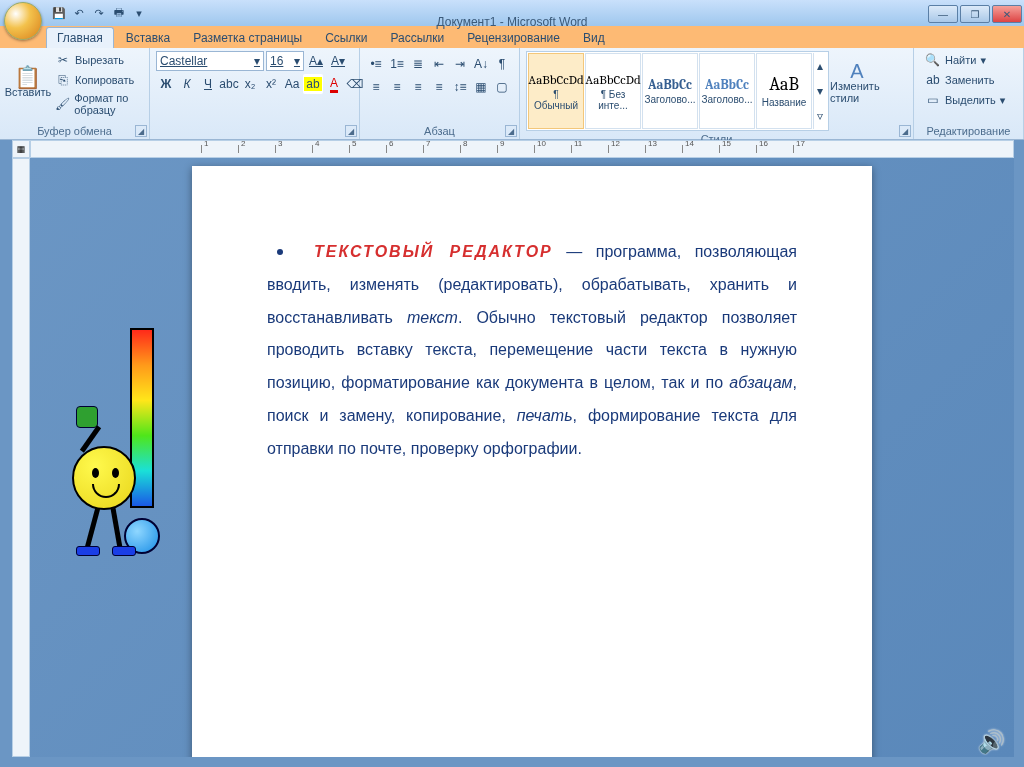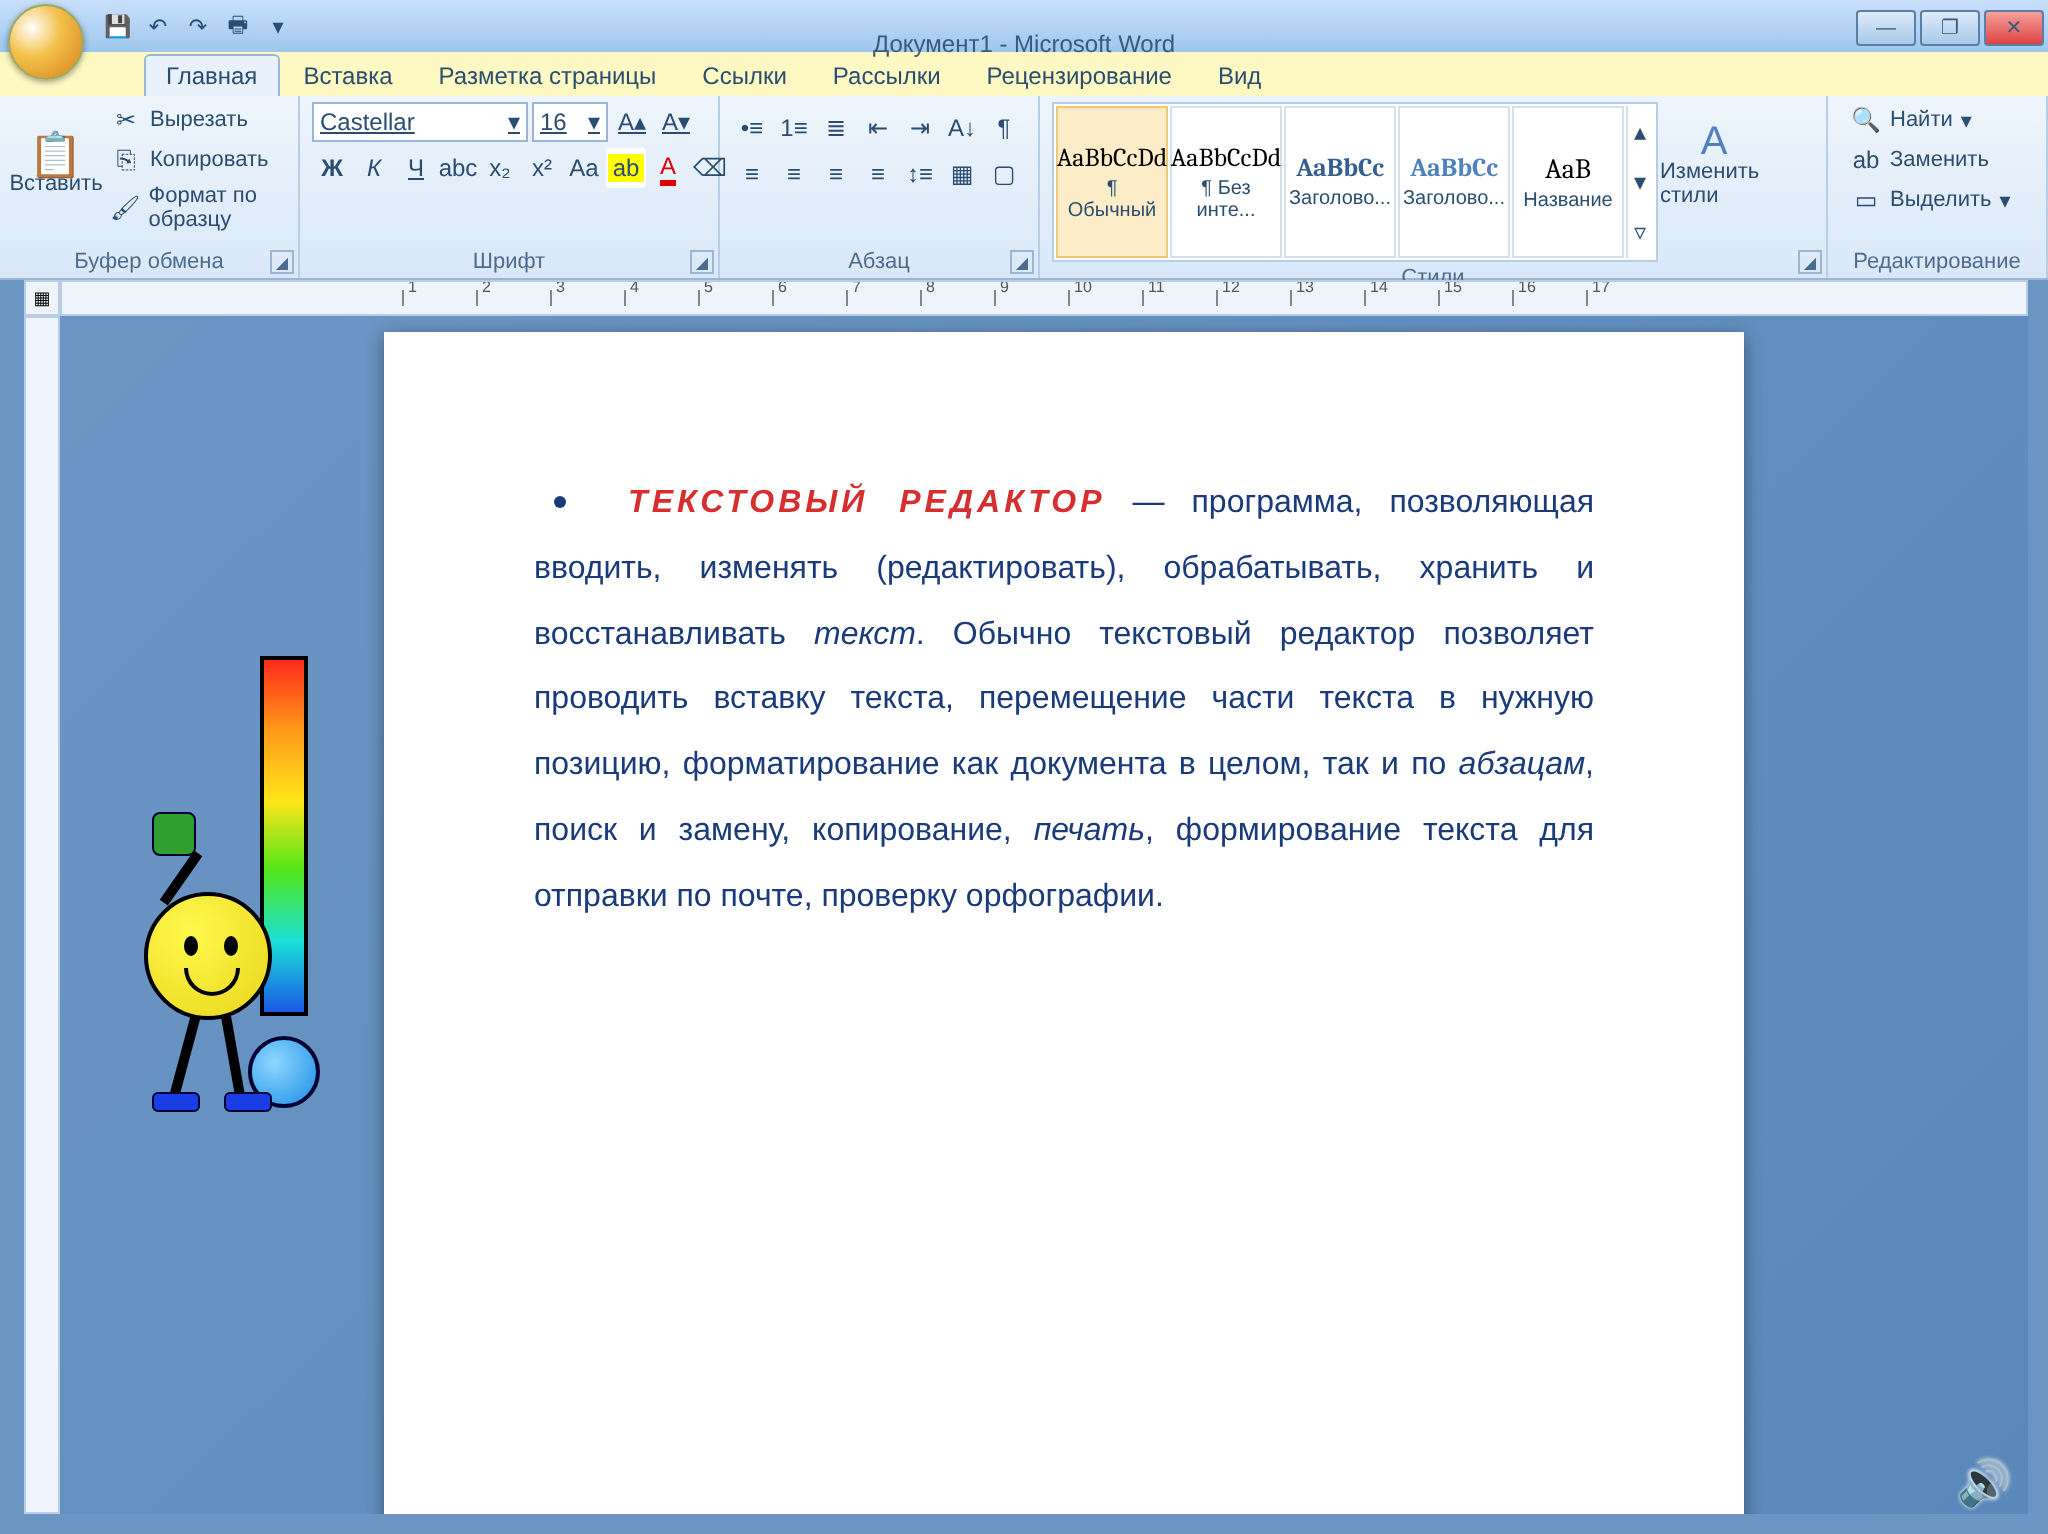--- a/index.html
+++ b/index.html
@@ -9,21 +9,21 @@
   .titlebar { height:26px; background:linear-gradient(to bottom,#c9e0fb,#9ec7ee); display:flex; align-items:center; position:relative; font-size:12px; color:#3b5a7a; }
   .office-orb { width:38px; height:38px; border-radius:50%; background:radial-gradient(circle at 30% 30%,#fff,#f3c24c 40%,#d87e1a); border:1px solid #9a6; position:absolute; left:4px; top:2px; z-index:10; box-shadow:0 1px 3px rgba(0,0,0,.4);}
   .qat { margin-left:50px; display:flex; gap:2px; align-items:center;}
   .qat .qbtn { width:18px; height:18px; display:flex; align-items:center; justify-content:center; font-size:11px; color:#2b4d70; border-radius:2px;}
   .title-text { position:absolute; left:0; right:0; text-align:center; pointer-events:none;margin-top:18px;}
   .win-controls { margin-left:auto; display:flex;}
   .win-btn { width:30px; height:18px; margin:2px 2px 0 0; border:1px solid #5a7fa6; background:linear-gradient(#dceaf9,#a9c8e8); display:flex; align-items:center; justify-content:center; font-size:10px; border-radius:2px;}
   .win-btn.close { background:linear-gradient(#f5a099,#d44);}
   
   
-  .tabs-row { height:22px; background:#fef9c3; display:flex; align-items:flex-end; padding-left:72px; font-size:12px;}
+  .tabs-row { height:22px; background:#fdba74; display:flex; align-items:flex-end; padding-left:46px; font-size:12px;}
   .tab { padding:3px 10px 3px; color:#2b4d70; border:1px solid transparent; border-bottom:none; margin-right:1px; border-radius:3px 3px 0 0; cursor:default;}
   .tab.active { background:#e8f1fb; border-color:#9ab6d4; }
 
   
   .ribbon { height:92px; background:linear-gradient(#eef5fc,#d9e8f8); border-bottom:1px solid #9ab6d4; display:flex; font-size:11px; color:#2b4d70; }
   .group { border-right:1px solid #b7cfe6; padding:3px 6px 0px; display:flex; flex-direction:column; position:relative;}
   .group-label { text-align:center; font-size:11px; color:#4c6c8d; padding:1px 0 2px; margin-top:auto; border-top:1px solid transparent;}
   .group-body { flex:1; display:flex; align-items:flex-start;}
   .bigbtn { display:flex; flex-direction:column; align-items:center; justify-content:center; width:44px; height:66px; border:1px solid transparent; border-radius:3px; font-size:11px;}
   .smallrow { display:flex; flex-direction:column; gap:2px; margin-left:2px;}
@@ -157,21 +157,20 @@
         <div class="tb">Aa</div>
         <div class="tb" style="background:#fff;">
             <span style="background:#ff0;padding:0 2px;">ab</span>
           </div>
         <div class="tb">
             <span style="color:#d00;border-bottom:3px solid #d00;">A</span>
           </div>
         <div class="tb">⌫</div>
       </div>
     </div>
-    <div class="group-label">Шрифт</div>
     <div class="launcher">◢</div>
   </div>
 
   <div class="group" style="width:160px">
     <div class="group-body" style="flex-direction:column;">
       <div class="btnrow">
         <div class="tb">•≡</div>
         <div class="tb">1≡</div>
         <div class="tb">≣</div>
         <div class="tb">⇤</div>
@@ -206,21 +205,21 @@
           </div>
         <div class="style-item">
             <span class="prev" style="color:#365f91;font-weight:bold">AaBbCc</span>
             <span>Заголово...</span>
           </div>
         <div class="style-item">
             <span class="prev" style="color:#4f81bd;font-weight:bold">AaBbCc</span>
             <span>Заголово...</span>
           </div>
         <div class="style-item">
-            <span class="prev" style="font-size:14px">AaB</span>
+            <span class="prev" style="font-size:18px">AaB</span>
             <span>Название</span>
           </div>
         <div style="width:14px;display:flex;flex-direction:column;justify-content:space-around;border-left:1px solid #d3e1ef;">
           <div class="tb" style="width:12px;height:18px">▴</div>
           <div class="tb" style="width:12px;height:18px">▾</div>
           <div class="tb" style="width:12px;height:18px">▿</div>
         </div>
       </div>
       <div class="bigbtn" style="width:56px">
         <span class="icon" style="font-size:20px;color:#4f81bd">A</span>

